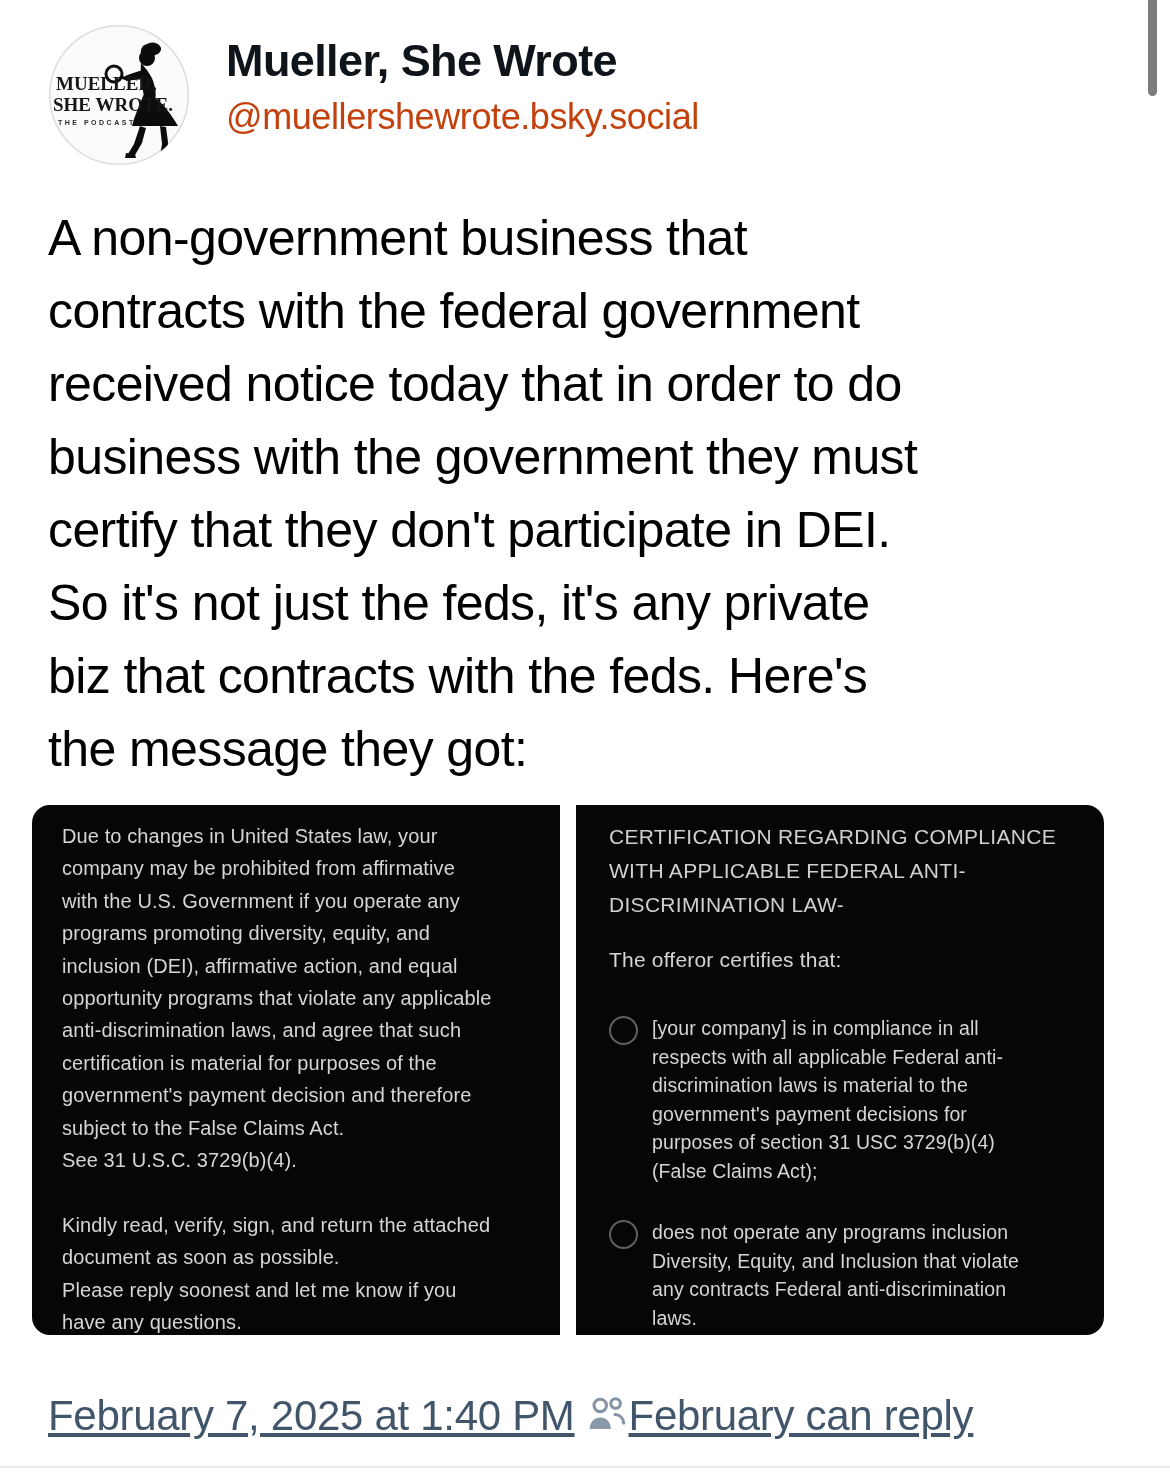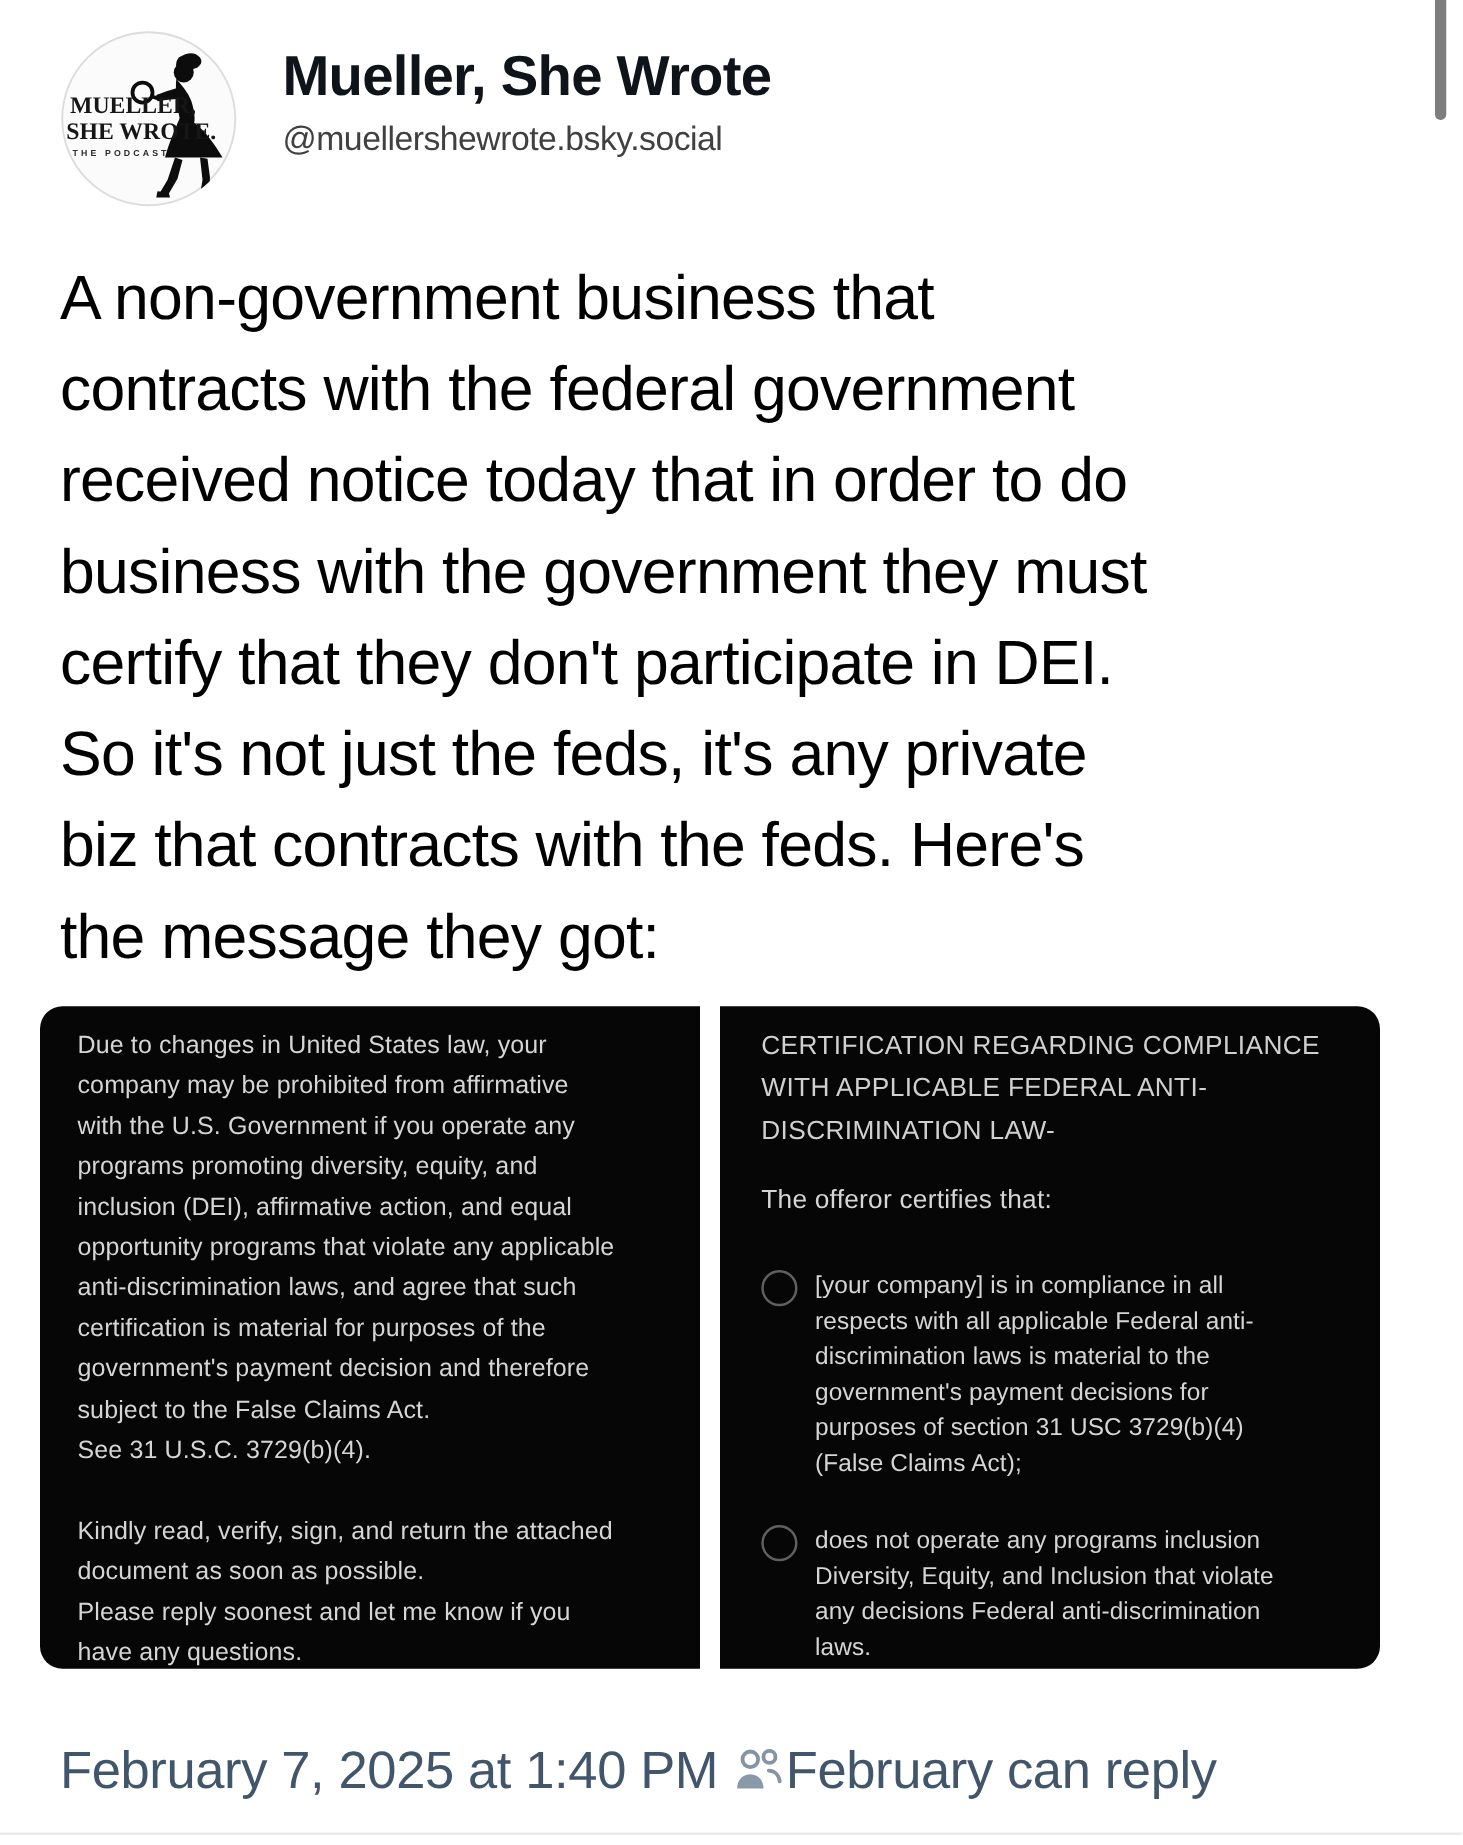--- a/index.html
+++ b/index.html
@@ -32,22 +32,22 @@
   .names { padding-top: 10px; }
   .display-name {
     font-size: 45px;
     font-weight: 700;
     color: #0e141a;
     letter-spacing: -0.6px;
     line-height: 1.2;
     cursor: pointer;
   }
   .handle {
-    font-size: 27px;
-    color: #404040;
+    font-size: 36px;
+    color: #c2410c;
     margin-top: 8px;
     letter-spacing: -0.4px;
     cursor: pointer;
   }
   .post-text {
     position: absolute;
     left: 48px;
     top: 202px;
     width: 1074px;
     color: #000000;
@@ -114,22 +114,23 @@
     line-height: 28.5px;
     min-height: 28.5px;
     letter-spacing: 0.1px;
     white-space: nowrap;
   }
   .footer {
     position: absolute;
     left: 48px;
     top: 1392px;
     display: flex;
-    align-items: flex-end;
+    align-items: flex-start;
     color: #42566b;
+    text-decoration: underline;
   }
   .timestamp, .reply-setting { font-size: 42px; letter-spacing: -0.3px; }
   .people-icon { display: flex; margin-left: 8px; }
   .divider {
     position: absolute;
     left: 0;
     top: 1466px;
     width: 1170px;
     height: 2px;
     background: #e8eaec;
@@ -227,21 +228,21 @@
             <div class="bullet-line">government's payment decisions for</div>
             <div class="bullet-line">purposes of section 31 USC 3729(b)(4)</div>
             <div class="bullet-line">(False Claims Act);</div>
           </div>
       </div>
       <div class="bullet bullet-2">
         <span class="radio-circle"></span>
         <div class="bullet-lines">
             <div class="bullet-line">does not operate any programs inclusion</div>
             <div class="bullet-line">Diversity, Equity, and Inclusion that violate</div>
-            <div class="bullet-line">any decisions Federal anti-discrimination</div>
+            <div class="bullet-line">any contracts Federal anti-discrimination</div>
             <div class="bullet-line">laws.</div>
           </div>
       </div>
     </figure>
   </div>
 
   <footer class="footer">
     <span class="timestamp">February 7, 2025 at 1:40 PM</span>
     <span class="people-icon">
       <svg viewBox="0 0 48 48" width="46" height="46">

